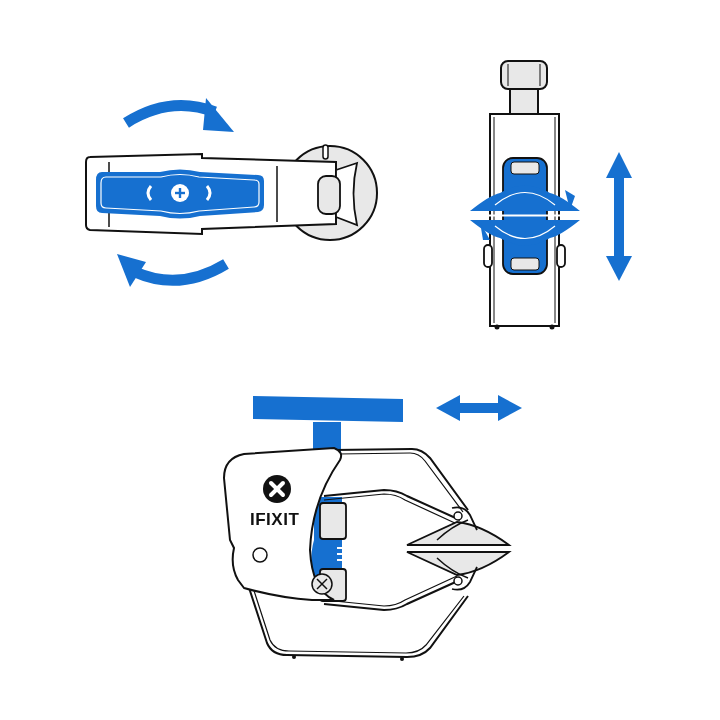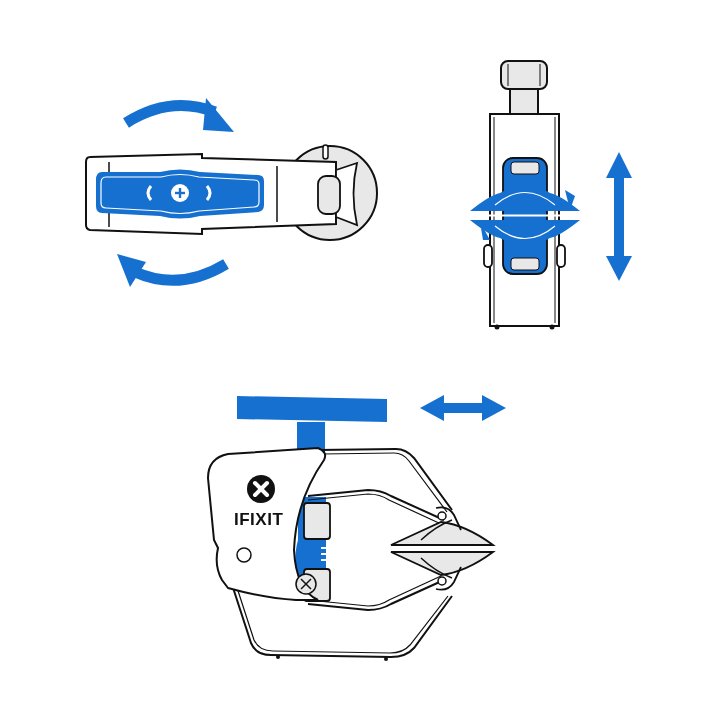--- a/index.html
+++ b/index.html
@@ -82,21 +82,21 @@
     </g>
 
     <g>
       <rect x="614" y="175" width="10" height="85" fill="#1670D0"></rect>
       <polygon points="619,152 632,178 606,178" fill="#1670D0"></polygon>
       <polygon points="619,281 632,256 606,256" fill="#1670D0"></polygon>
     </g>
   </svg>
 </div>
 
-<div class="panel" style="left:196px; top:380px; width:330px; height:300px;">
+<div class="panel" style="left:212px; top:380px; width:330px; height:300px;">
   <svg width="330" height="300" viewBox="200 380 330 300">
 
     <g>
       <polygon points="241,396 391,399 391,422 241,419" fill="#1670D0"></polygon>
       <rect x="301" y="422" width="28" height="32" fill="#1670D0"></rect>
     </g>
 
     <g>
       <rect x="442" y="403" width="46" height="10" fill="#1670D0"></rect>
       <polygon points="424,408 448,395 448,421" fill="#1670D0"></polygon>

